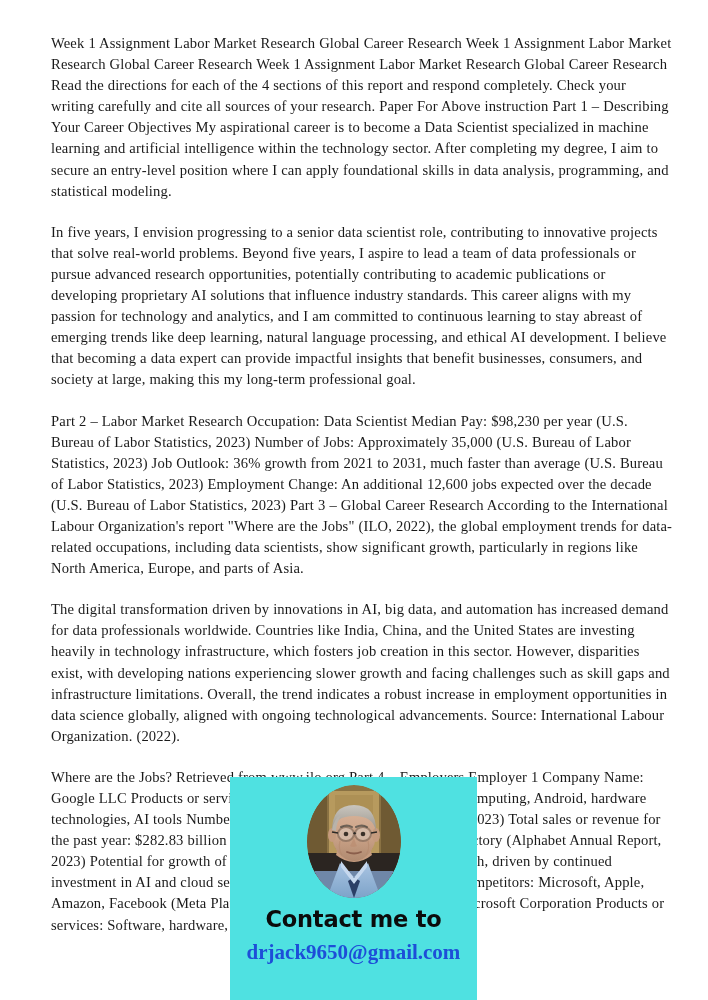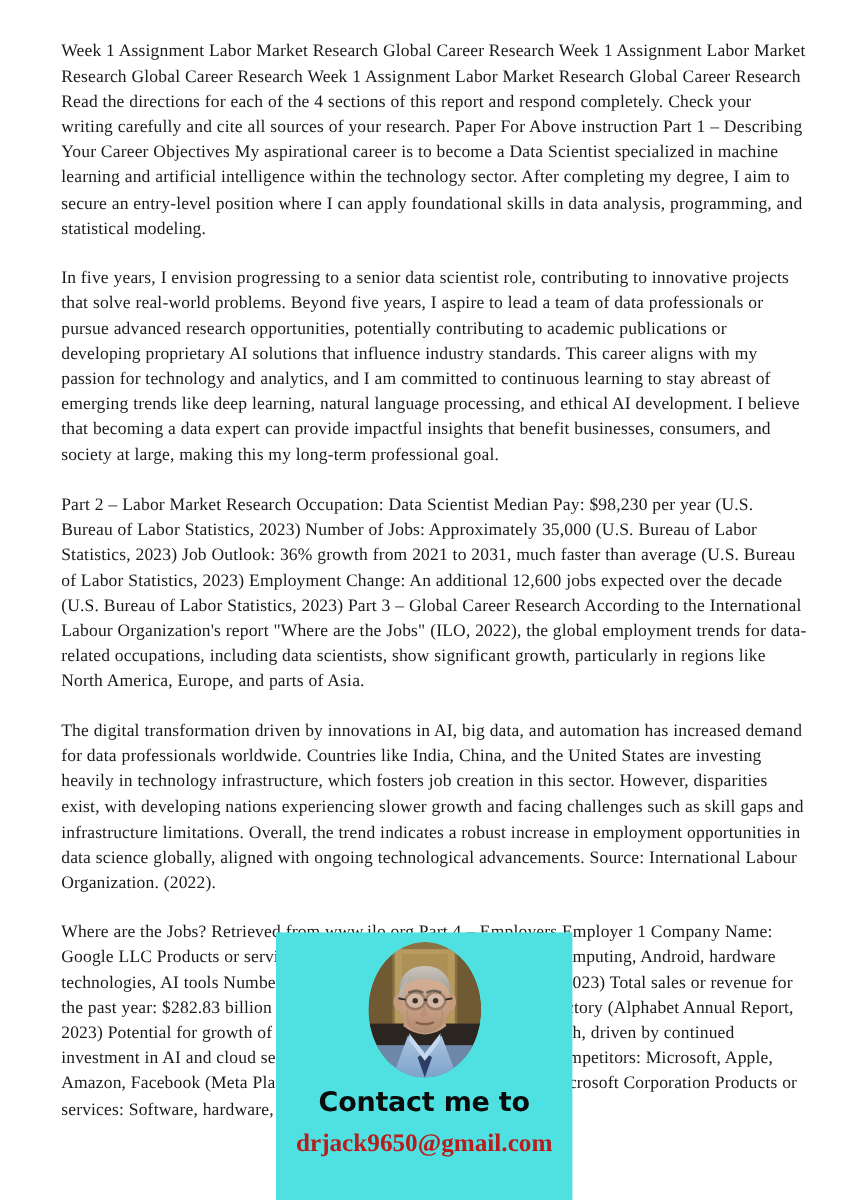--- a/index.html
+++ b/index.html
@@ -79,21 +79,21 @@
     letter-spacing: -0.2px;
   }
   #overlay-headline .ov-line { display: block; white-space: nowrap; }
 
   #overlay-email {
     margin-top: 6px;
     font-family: "Liberation Serif", "DejaVu Serif", serif;
     font-weight: 700;
     font-size: 21px;
     line-height: 26px;
-    color: #b91c1c;
+    color: #1d4ed8;
     text-align: center;
     white-space: nowrap;
   }
 </style>
 </head>
 <body>
 
 <div id="document-page">
 
   <div id="document-body">

